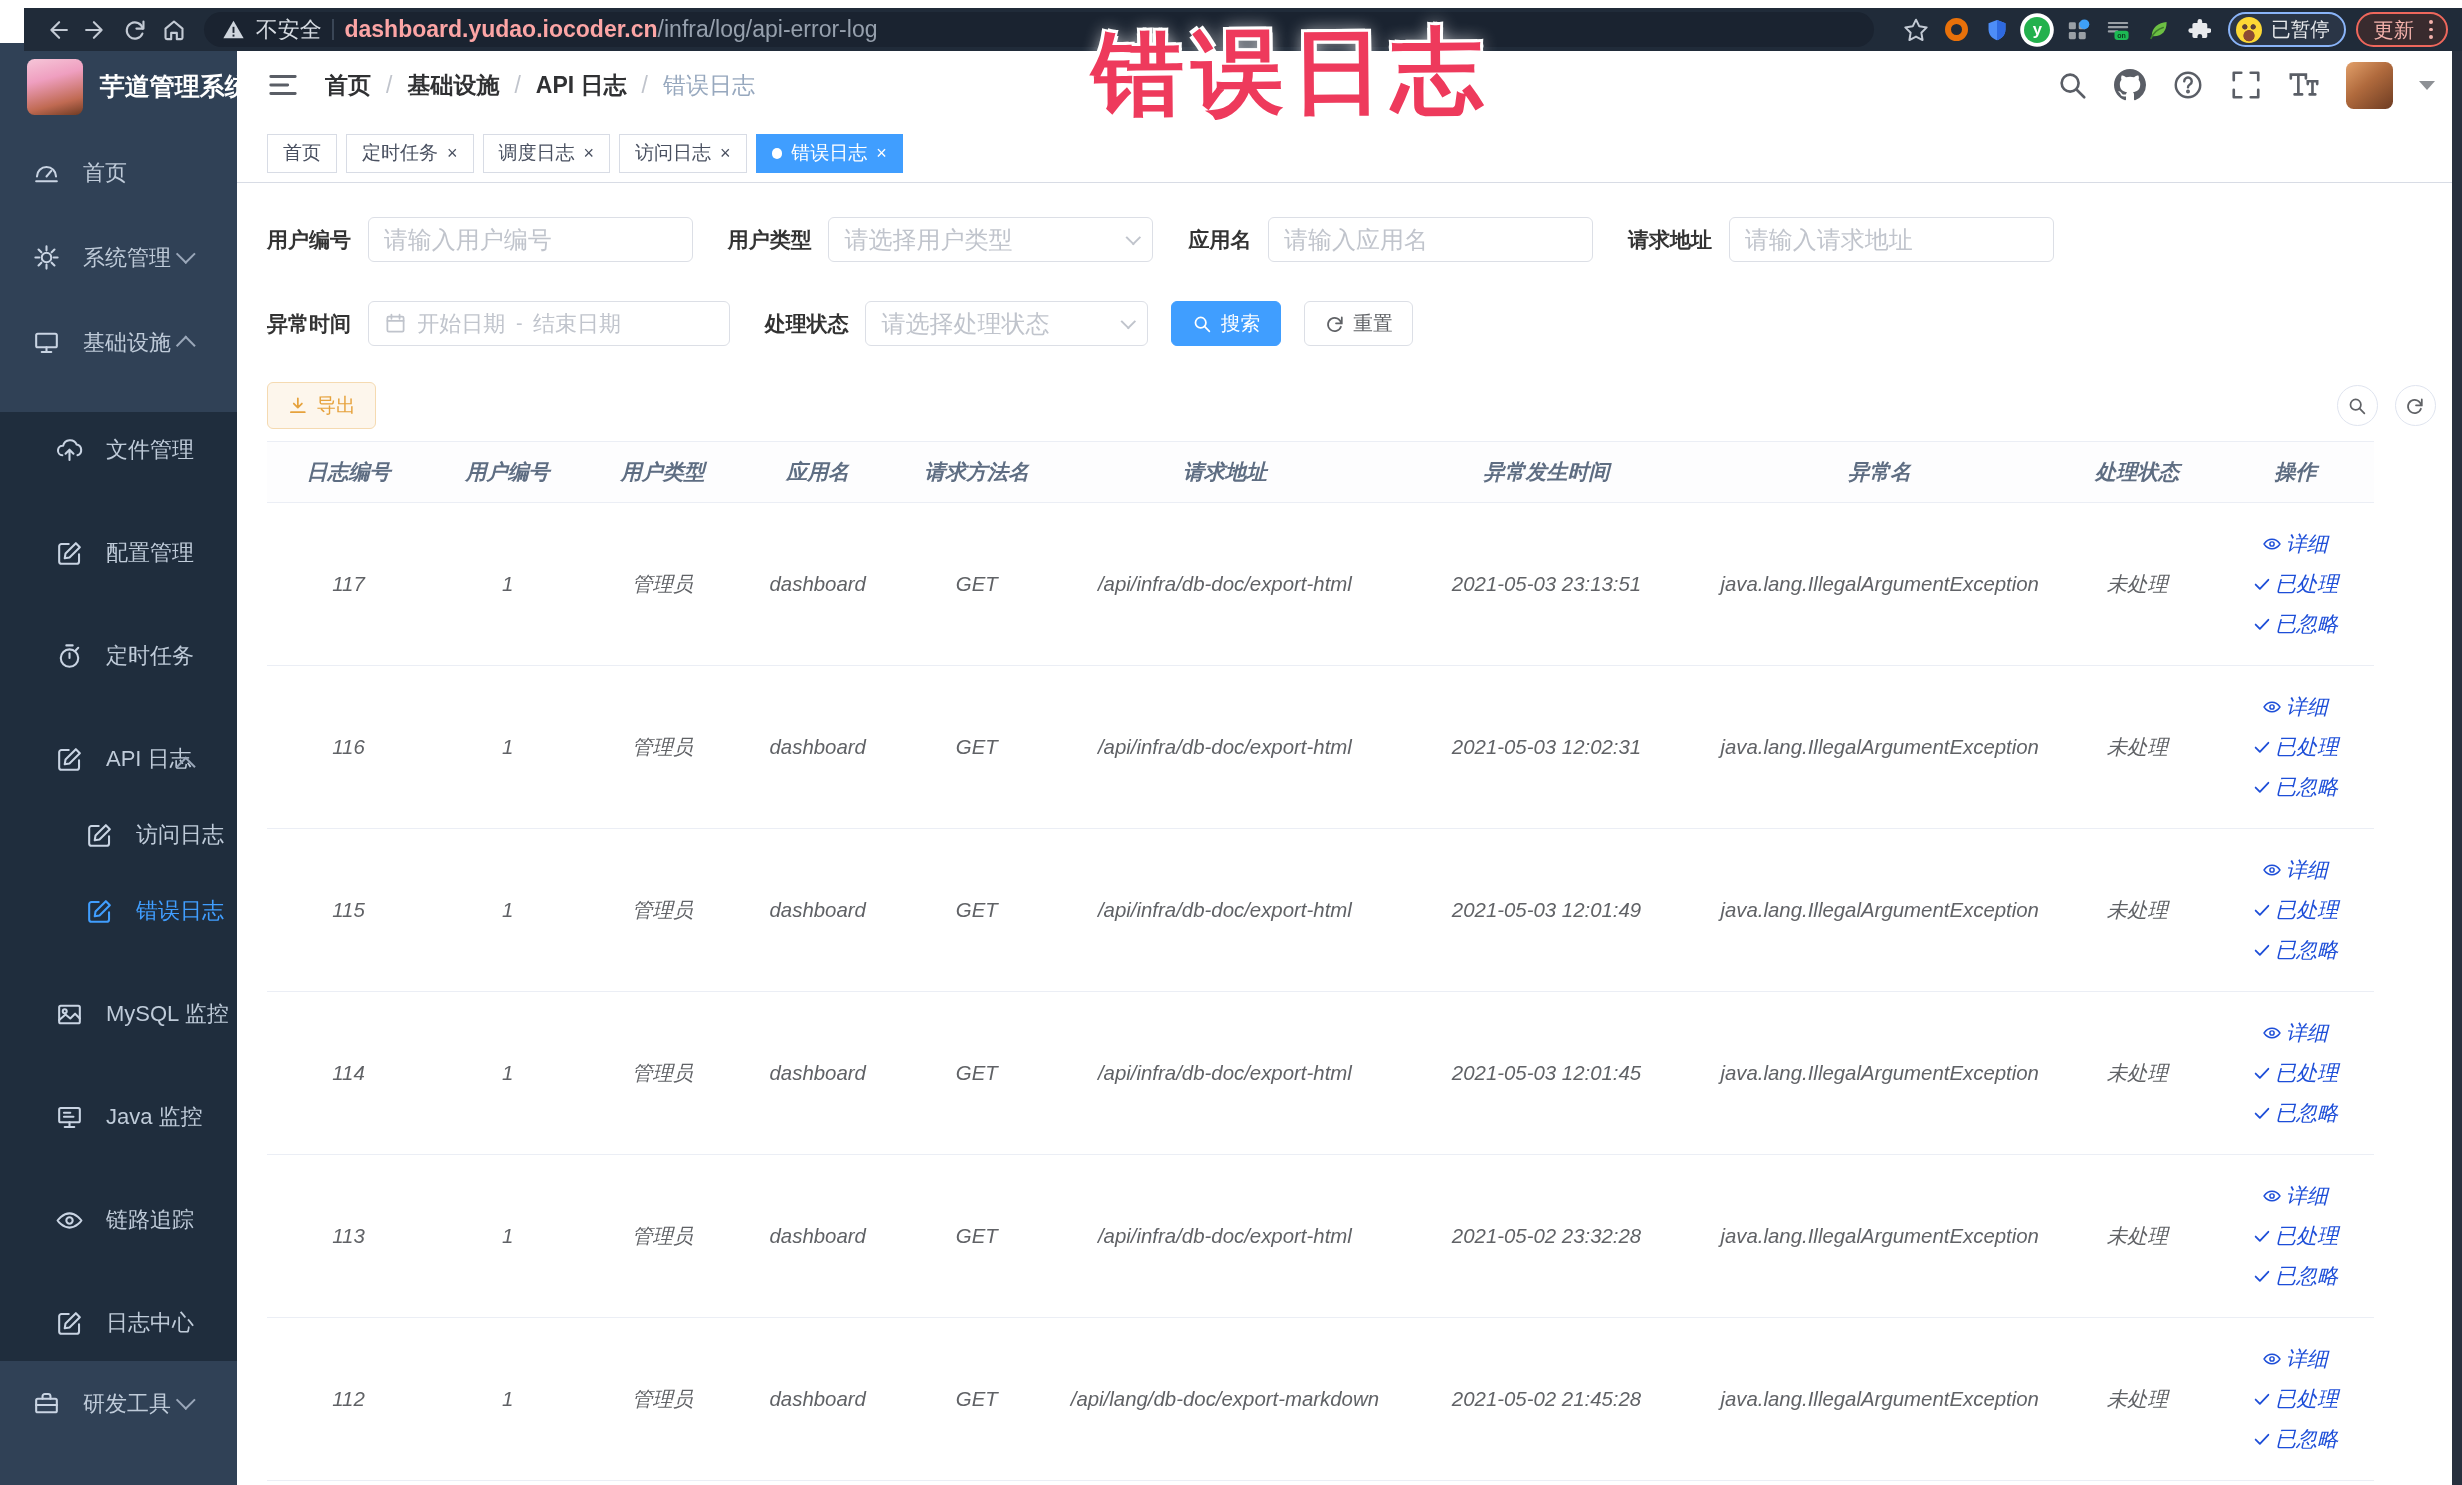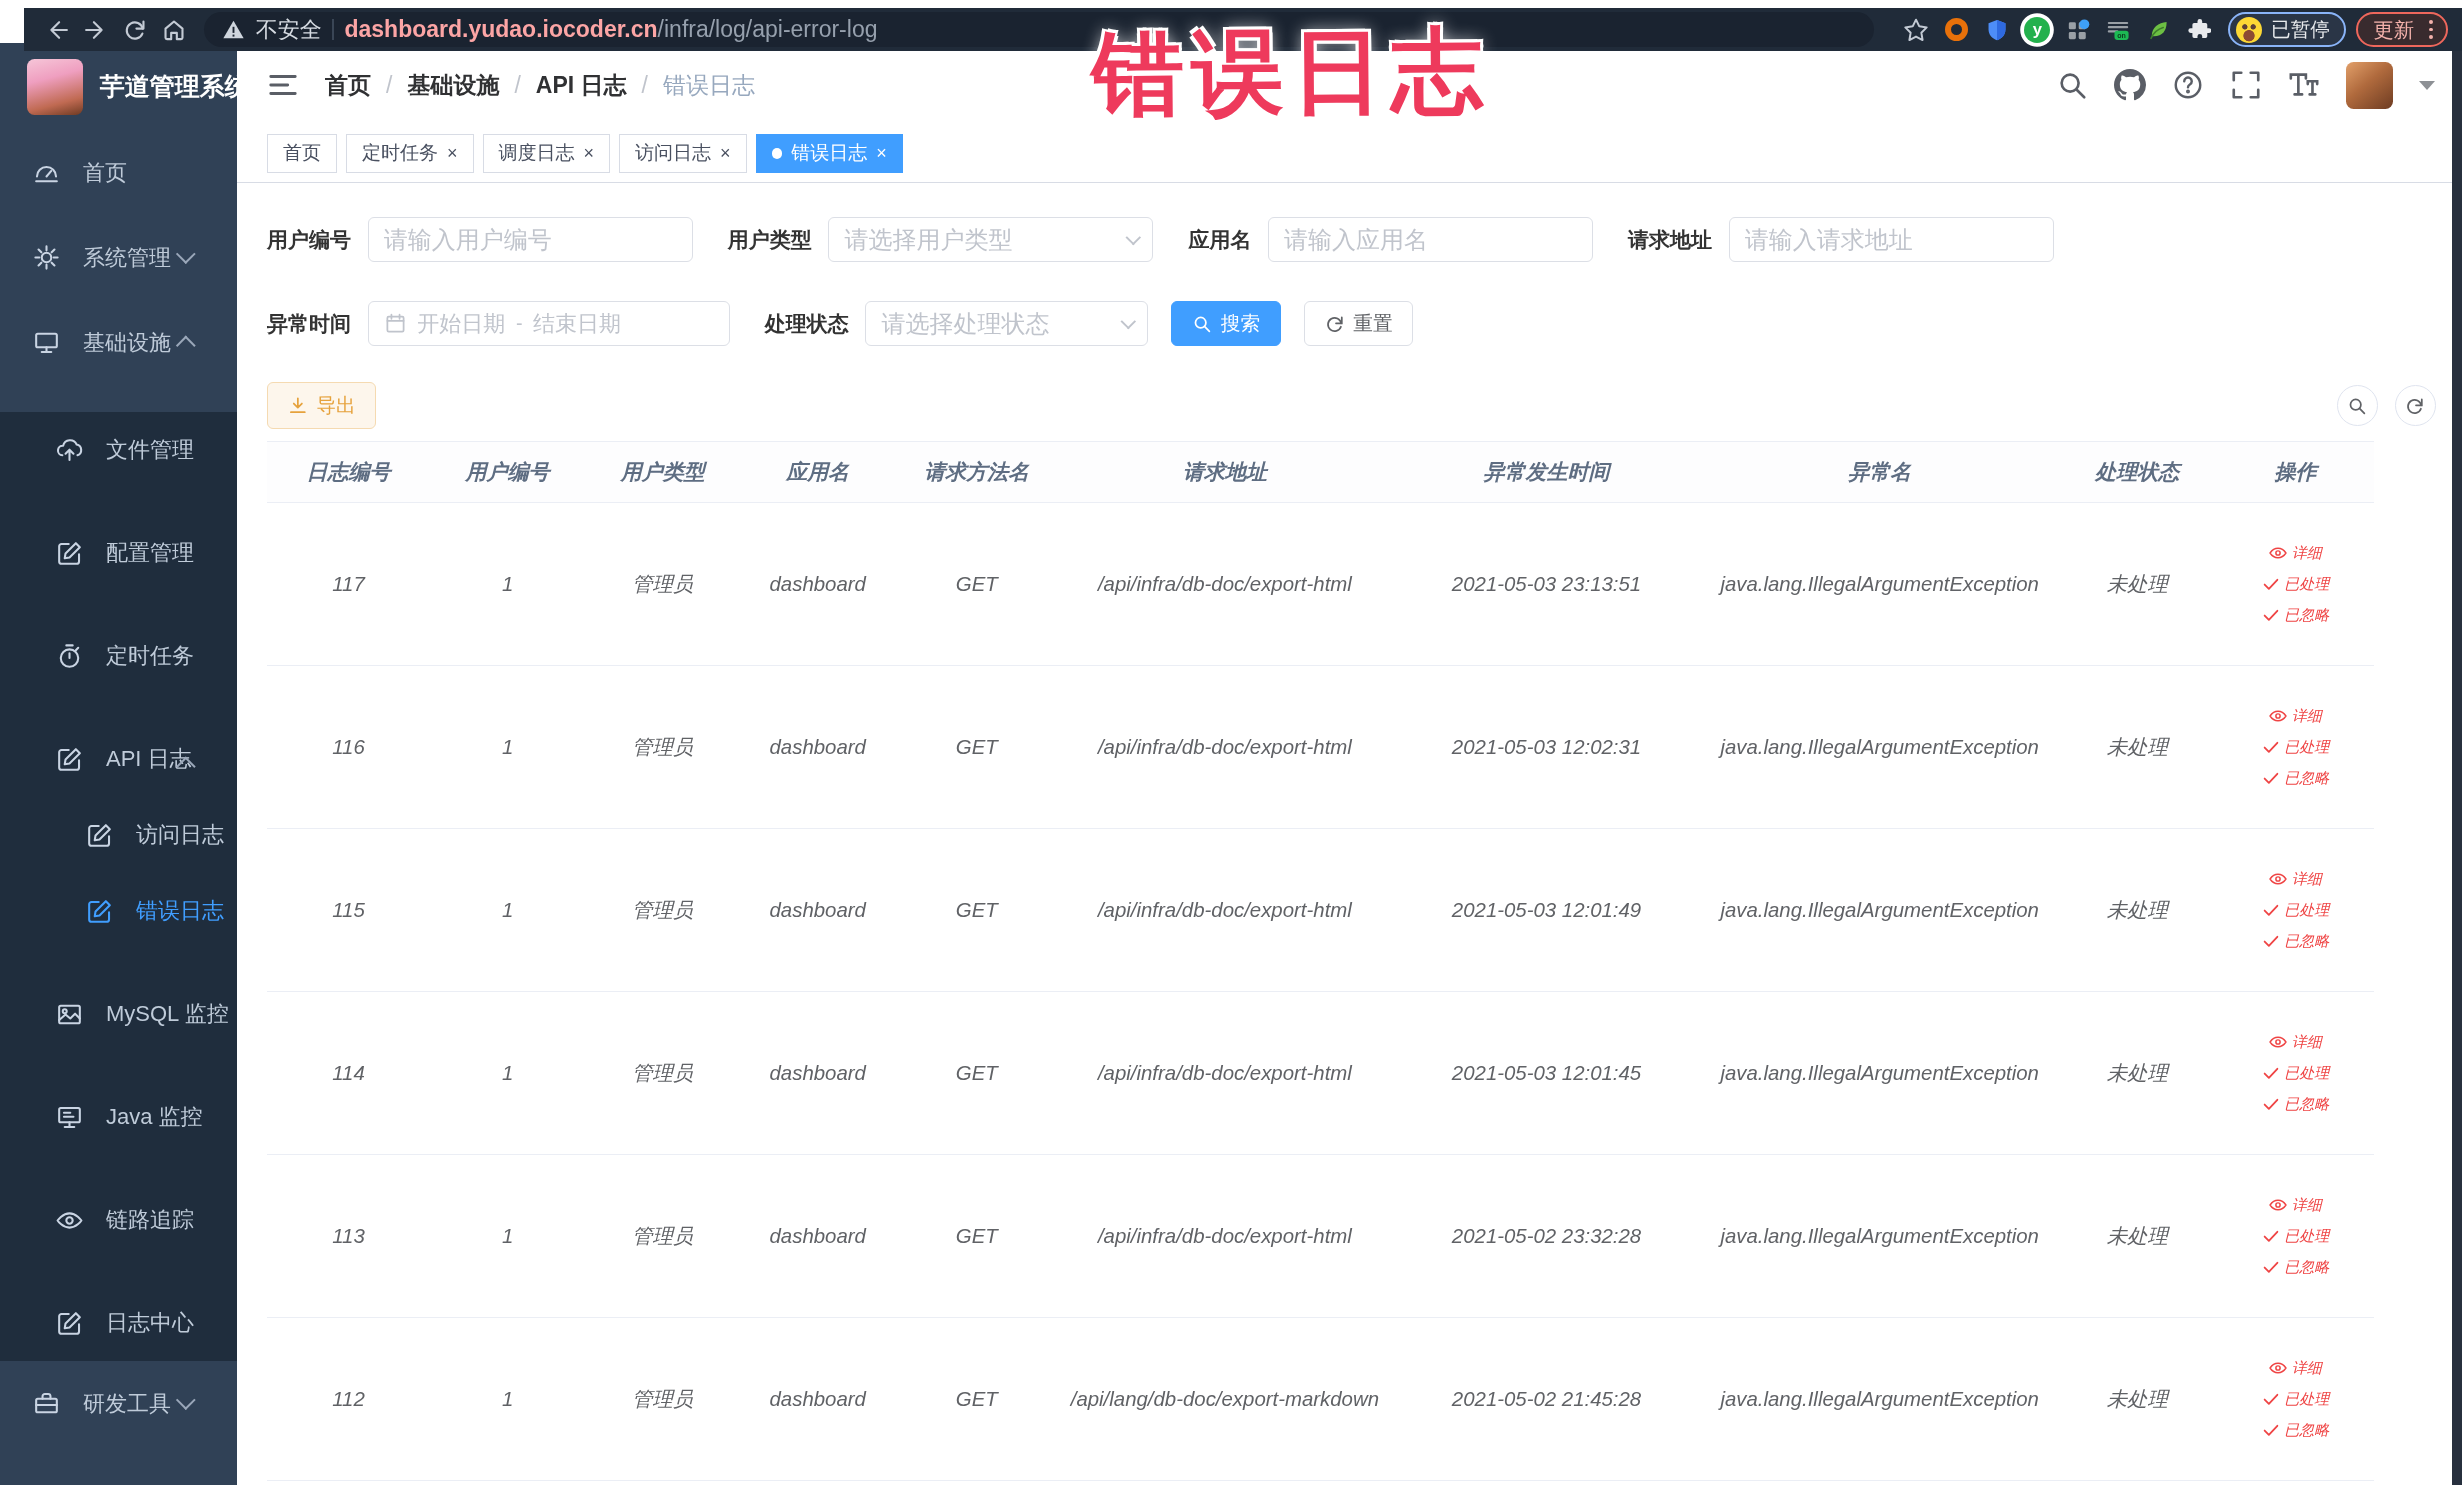--- a/index.html
+++ b/index.html
@@ -116,21 +116,21 @@
     display:flex; align-items:center; justify-content:center; cursor:pointer; }
   .rbtn svg { width:19.7px; height:19.7px; }
 
   
   table.grid { margin-top:12px; width:2107px; border-collapse:collapse; table-layout:fixed;font-style:italic; }
   table.grid th { height:61px; font-size:21px; font-weight:700; color:#5e6d82; background:#fdfdfe;
     border-top:1.5px solid #ebeef5; border-bottom:1.5px solid #ebeef5; text-align:center; }
   table.grid td { height:163px; font-size:20.4px; color:#606266; text-align:center;
     border-bottom:1.5px solid #ebeef5; padding:0 7.6px; }
   .ops { display:flex; flex-direction:column; align-items:center; gap:12px; }
-  .oplink { color:#ef4444; font-size:15px; display:inline-flex; align-items:center; gap:4.5px; cursor:pointer; white-space:nowrap;text-align:center; }
+  .oplink { color:#1d4ed8; font-size:21px; display:inline-flex; align-items:center; gap:4.5px; cursor:pointer; white-space:nowrap;text-align:center; }
   .oplink svg { width:18px; height:18px; }
 
   
   .scroll-strip { position:absolute; top:43px; right:0; width:9.8px; bottom:0; background:#27303e; z-index:30; }
 
   
   .annotation { position:absolute; left:1092px; top:10.6px; z-index:100; font-size:92px; font-weight:700;
     letter-spacing:7.6px; color:#ee3a5c; transform:rotate(-0.5deg); white-space:nowrap;
     text-shadow:-3px -3px 0 #fff, 3px -3px 0 #fff, -3px 3px 0 #fff, 3px 3px 0 #fff, 0 0 16.7px rgba(255,255,255,.95); }
 </style>

